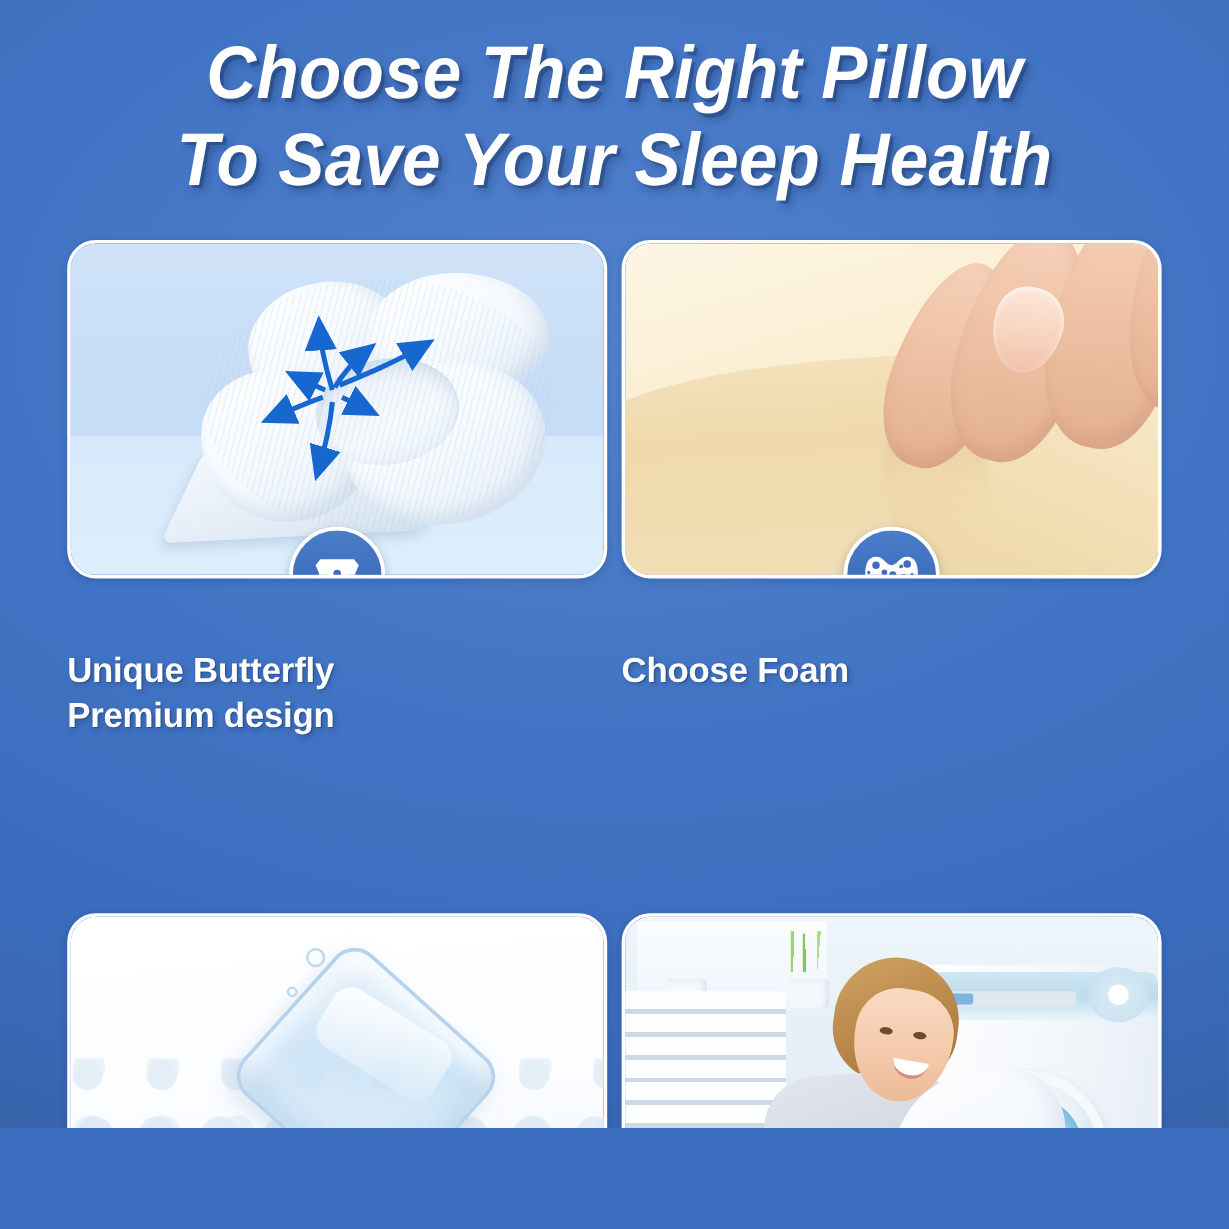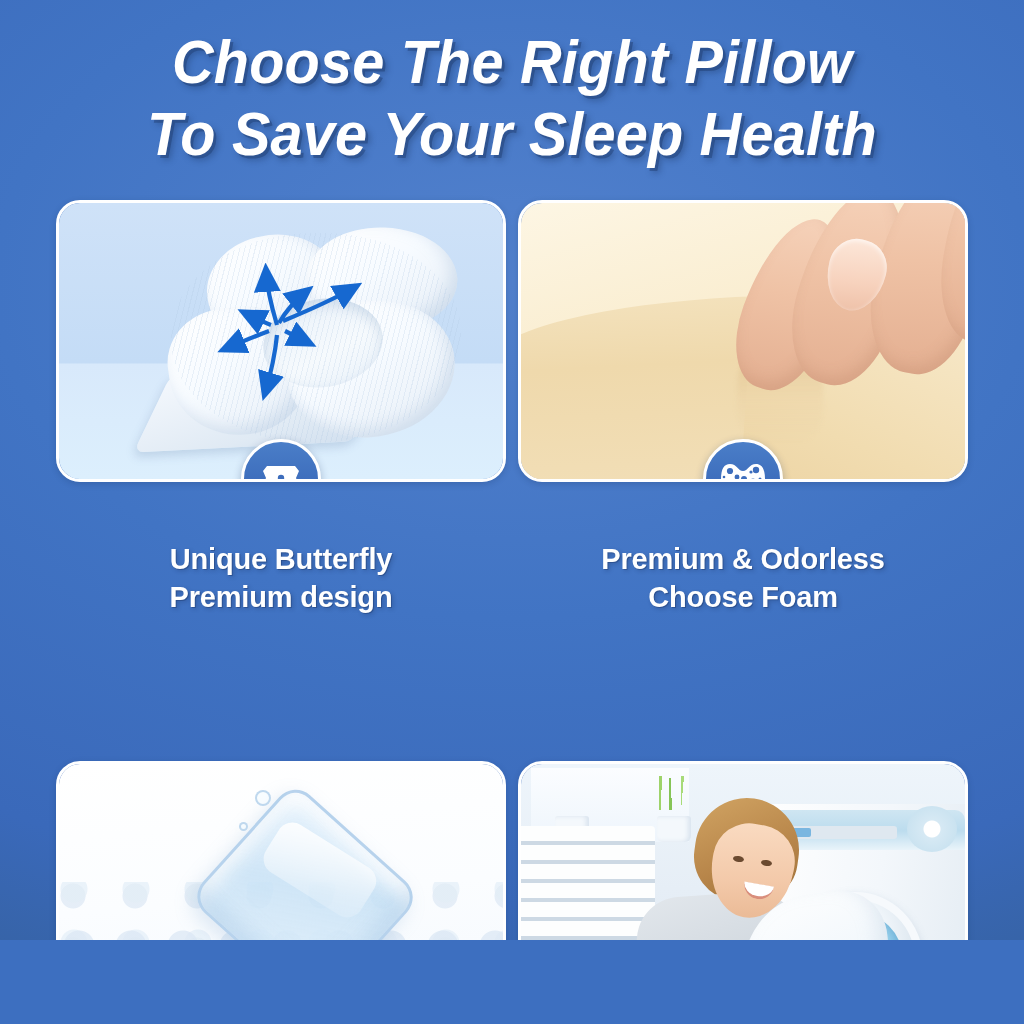--- a/index.html
+++ b/index.html
@@ -361,21 +361,21 @@
     align-items: center;
     justify-content: center;
     box-shadow: 0 3px 8px rgba(20, 44, 88, 0.3);
     z-index: 3;
   }
   .badge svg { display: block; }
 
   
   .caption {
     margin-top: 58px;
-    text-align: center;
+    text-align: left;
     color: #ffffff;
     font-size: 29px;
     font-weight: bold;
     line-height: 38px;
     letter-spacing: -0.2px;
     text-shadow:
       1px 1px 0 rgba(30, 58, 108, 0.45),
       2px 2px 4px rgba(24, 48, 92, 0.3);
   }
   .caption .l { display: block; white-space: nowrap; }
@@ -464,21 +464,20 @@
               <circle cx="36" cy="8" r="3.2"></circle>
               <circle cx="33" cy="19" r="2.6"></circle>
               <circle cx="40" cy="17" r="1.5"></circle>
               <circle cx="38" cy="25" r="2.9"></circle>
               <circle cx="29" cy="26" r="1.5"></circle>
             </g>
           </svg>
         </div>
       </div>
       <div class="caption">
-        <span class="l">Premium &amp; Odorless</span>
         <span class="l">Choose Foam</span>
       </div>
     </div>
 
     <div class="feature row2">
       <div class="card">
         <div class="photo p3">
           <div class="beads"></div>
           <div class="beads2"></div>
           <div class="cube">

